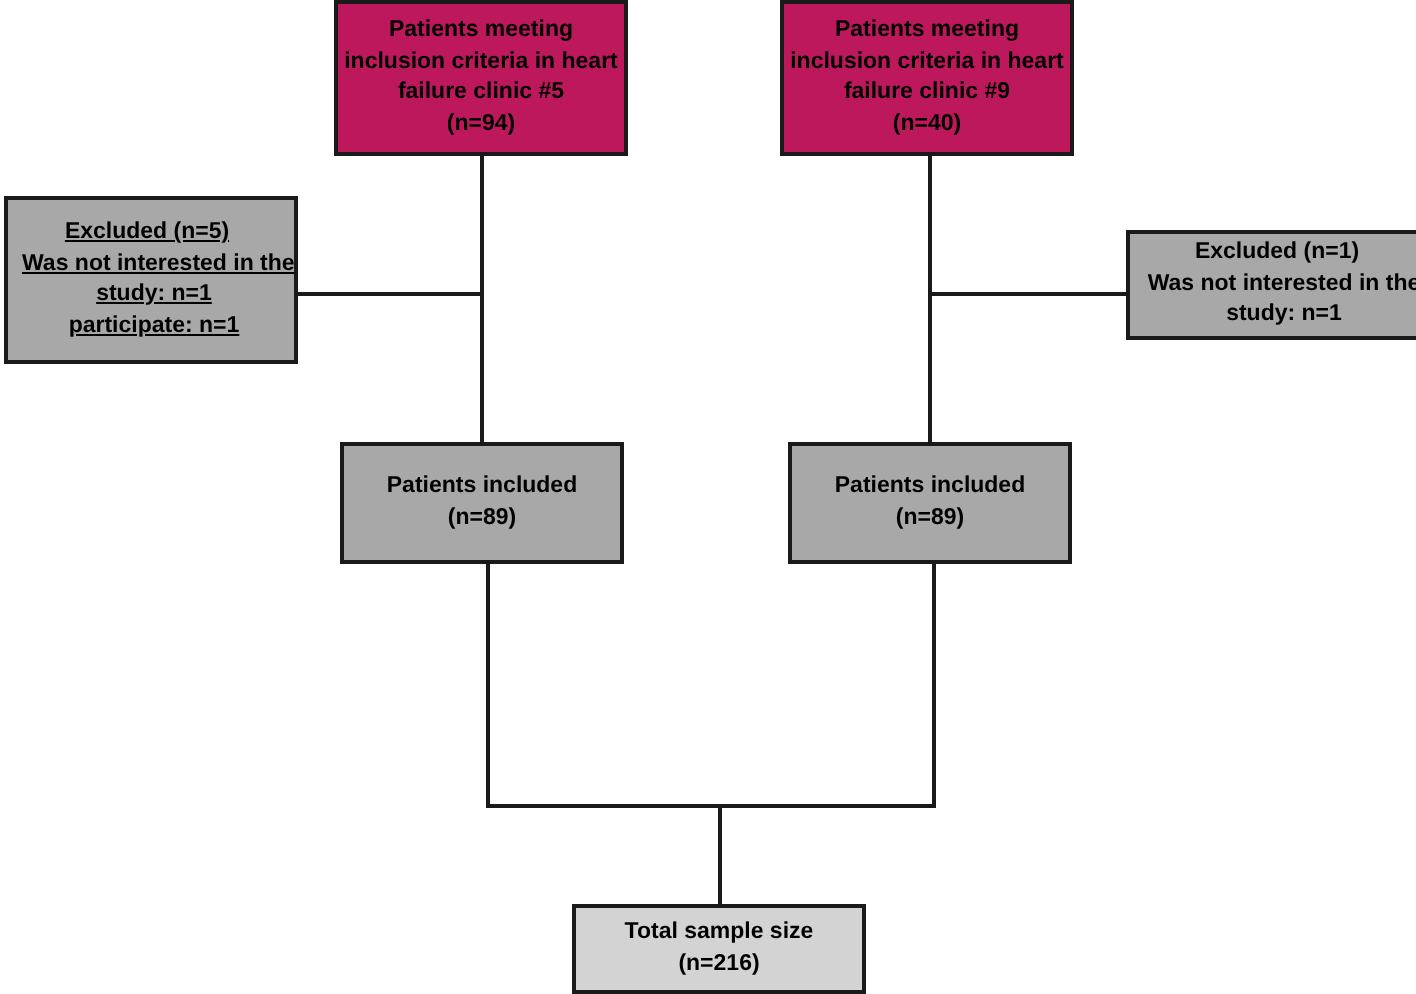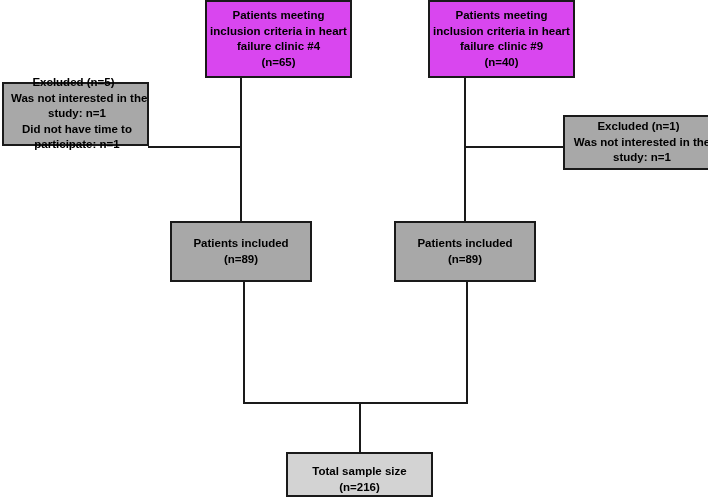--- a/index.html
+++ b/index.html
@@ -36,23 +36,23 @@
   }
   .box.center .line { text-align: center; }
   .box.leftal {
     padding-left: 7px;
     padding-right: 4px;
   }
   .box.leftal .line { text-align: center; }
   .box.leftal .line.hdr { text-align: center; padding-right: 7px; }
 
   
-  .fill-dark  { background: #d946ef; margin-left: 38px; }
+  .fill-dark  { background: #be185d; }
   .fill-mid   { background: #a8a8a8; }
-  .fill-light { background: #d3d3d3; justify-content: flex-end; }
+  .fill-light { background: #d3d3d3; }
 
   
   .vline {
     position: absolute;
     width: 2px;
     background: #1a1a1a;
     z-index: 1;
   }
   .hline {
     position: absolute;
@@ -75,36 +75,35 @@
   <div class="hline" style="left:464px; top:146px; width:100px;"></div>
 
   <div class="vline" style="left:243px; top:282px; height:122px;"></div>
   <div class="vline" style="left:466px; top:282px; height:122px;"></div>
   <div class="hline" style="left:243px; top:402px; width:225px;"></div>
   <div class="vline" style="left:359px; top:402px; height:50px;"></div>
 
   <div class="box center fill-dark" style="left:167px; top:0px; width:147px; height:78px;">
     <span class="line">Patients meeting</span>
     <span class="line">inclusion criteria in heart</span>
-    <span class="line">failure clinic #4</span>
-    <span class="line">(n=65)</span>
+    <span class="line">failure clinic #5</span>
+    <span class="line">(n=94)</span>
   </div>
 
   <div class="box center fill-dark" style="left:390px; top:0px; width:147px; height:78px;">
     <span class="line">Patients meeting</span>
     <span class="line">inclusion criteria in heart</span>
     <span class="line">failure clinic #9</span>
     <span class="line">(n=40)</span>
   </div>
 
-  <div class="box leftal fill-mid" style="left:2px; top:82px; width:147px; height:64px;">
+  <div class="box leftal fill-mid" style="left:2px; top:98px; width:147px; height:84px;text-decoration:underline;">
     <span class="line hdr">Excluded (n=5)</span>
     <span class="line">Was not interested in the</span>
     <span class="line">study: n=1</span>
-    <span class="line">Did not have time to</span>
     <span class="line">participate: n=1</span>
   </div>
 
   <div class="box leftal fill-mid" style="left:563px; top:115px; width:155px; height:55px;">
     <span class="line hdr">Excluded (n=1)</span>
     <span class="line">Was not interested in the</span>
     <span class="line">study: n=1</span>
   </div>
 
   <div class="box center fill-mid" style="left:170px; top:221px; width:142px; height:61px;">

